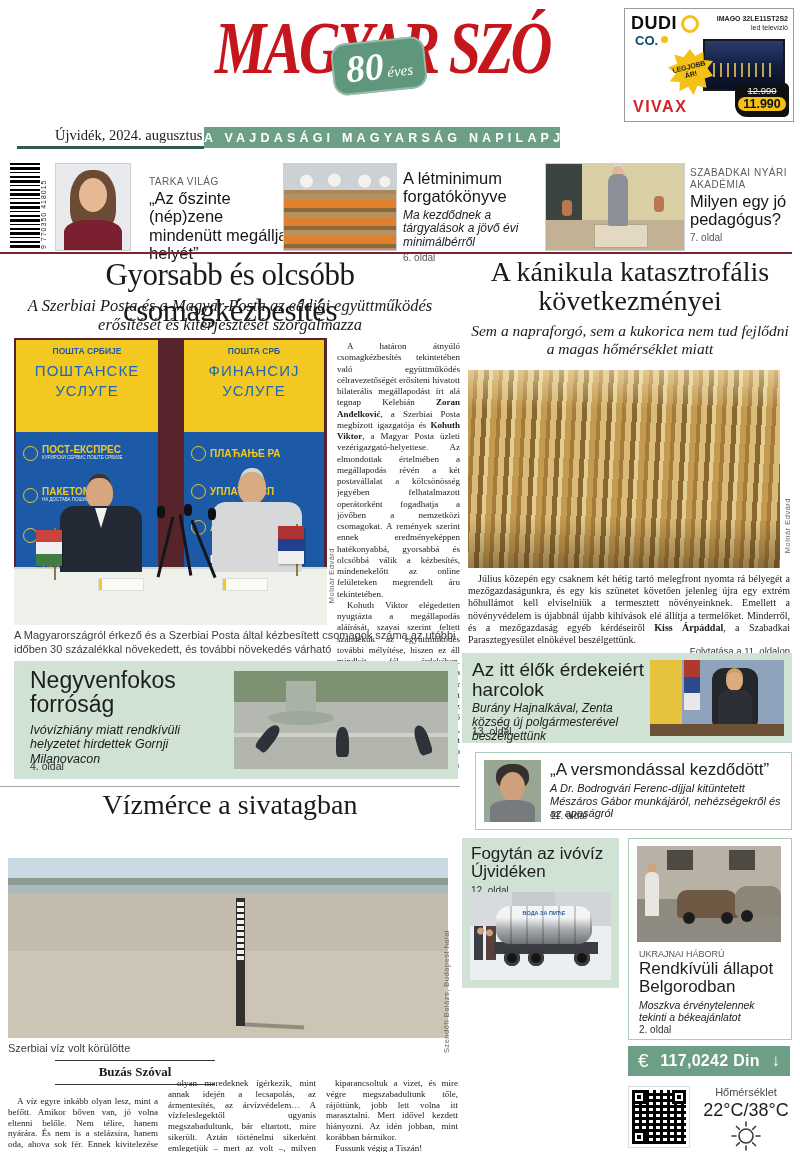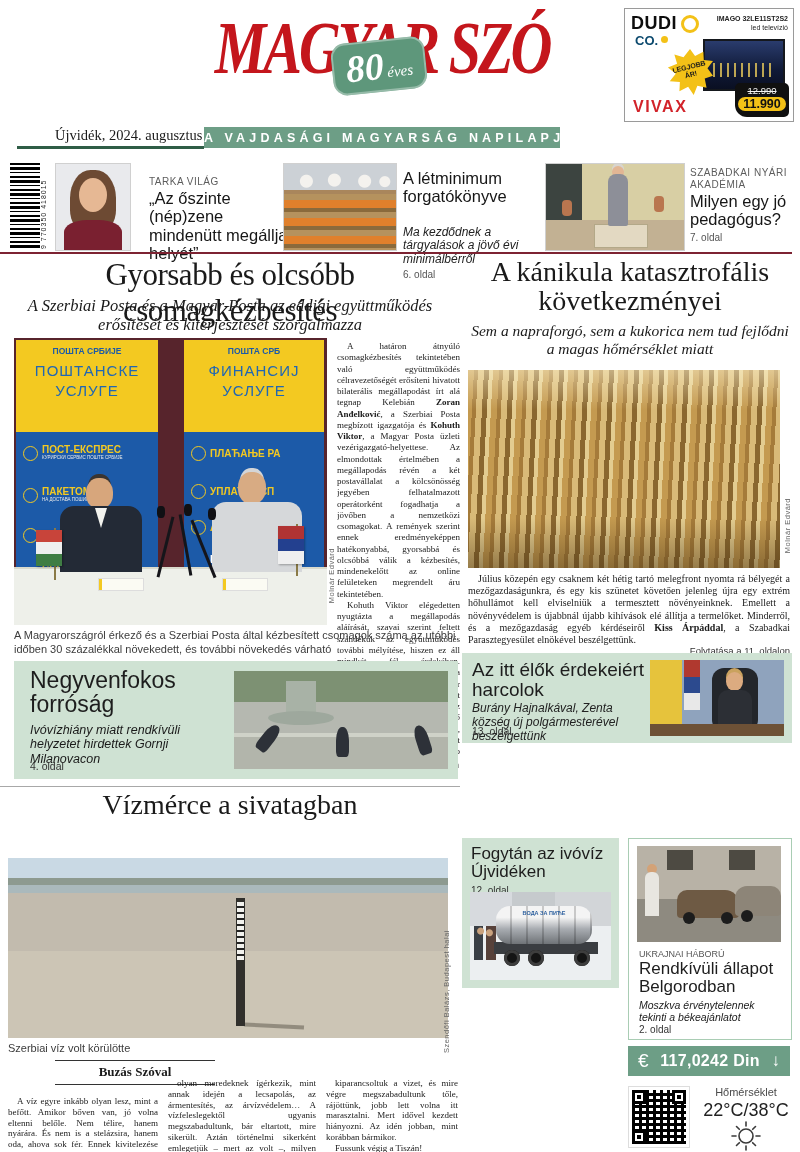--- a/index.html
+++ b/index.html
@@ -67,21 +67,21 @@
            background:repeating-linear-gradient(180deg,#000 0 2px,#fff 2px 4px,#000 4px 7px,#fff 7px 9px,#000 9px 10px,#fff 10px 13px);}
   .barcode-digits{position:absolute;left:30px;top:0px;height:86px;writing-mode:vertical-rl;transform:rotate(180deg);
                   font-size:7px;letter-spacing:1px;color:#222;background:#fff;}
   .tphoto{border:1px solid #d0d0d0;overflow:hidden;}
   .t1-photo{left:55px;top:163px;width:74px;height:86px;background:#e9eaed;}
   .t1-hair{position:absolute;left:14px;top:6px;width:46px;height:62px;background:#6d4a33;border-radius:45% 45% 35% 35%;}
   .t1-face{position:absolute;left:23px;top:14px;width:28px;height:34px;background:#e6b894;border-radius:50%;}
   .t1-sweater{position:absolute;left:8px;top:56px;width:58px;height:30px;background:#7a2030;border-radius:40% 40% 0 0;}
   .t-kicker{font-size:10px;color:#5c5c5c;letter-spacing:0.5px;margin-bottom:2px;}
   .t-title{font-size:16.5px;line-height:1.12;color:#161616;}
-  .t-sub{font-size:12px;font-style:italic;line-height:1.12;color:#222;margin-top:20px;}
+  .t-sub{font-size:12px;font-style:italic;line-height:1.12;color:#222;margin-top:3px;}
   .t-page{font-size:10px;color:#555;margin-top:3px;}
   .t1-text{left:137px;top:176px;width:142px;margin-left:12px;}
   .t2-photo{left:283px;top:163px;width:112px;height:86px;background:linear-gradient(180deg,#ccd1d6 0 30%,#a9865c 30% 100%);}
   .t2-people{position:absolute;left:0;top:4px;width:100%;height:22px;
              background:radial-gradient(circle at 20% 60%,#f4f2ee 0 6px,transparent 7px),radial-gradient(circle at 45% 55%,#f4f2ee 0 6px,transparent 7px),radial-gradient(circle at 72% 60%,#f4f2ee 0 6px,transparent 7px),radial-gradient(circle at 90% 62%,#f4f2ee 0 5px,transparent 6px);}
   .t2-crates{position:absolute;left:0;bottom:0;width:100%;height:56px;
              background:repeating-linear-gradient(180deg,#b5925e 0 6px,#e0802c 6px 14px,#8a6a3c 14px 18px);}
   .t2-text{left:403px;top:169px;width:138px;}
   .t3-photo{left:545px;top:163px;width:138px;height:86px;background:linear-gradient(90deg,#3c4440 0 26%,#d8cfa4 26% 100%);}
   .t3-floor{position:absolute;left:0;bottom:0;width:100%;height:30px;background:#c2b193;}
@@ -432,20 +432,30 @@
     <div style="position:absolute;left:10px;bottom:6px;" class="sb-page">13. oldal</div>
     <div class="box1-photo">
       <span class="b1-flag"></span>
       <span class="b1-chair"></span>
       <span class="b1-head"></span>
       <span class="b1-body"></span>
       <span class="b1-desk"></span>
     </div>
   </div>
 
+  <div class="abs wbox box2">
+    <div class="box2-photo">
+      <span class="b2-hair"></span>
+      <span class="b2-face"></span>
+      <span class="b2-shirt"></span>
+    </div>
+    <div style="position:absolute;left:74px;top:7px;font-size:17px;" class="box-title">„A versmondással kezdődött”</div>
+    <div style="position:absolute;left:74px;top:29px;width:232px;font-size:11px;" class="sb-sub">A Dr. Bodrogvári Ferenc-díjjal kitüntetett Mészáros Gábor munkájáról, nehézségekről és az apaságról</div>
+    <div style="position:absolute;left:74px;top:57px;font-size:10px;" class="sb-page">11. oldal</div>
+  </div>
 
   <div class="abs gbox box3">
     <div class="box3-title">Fogytán az ivóvíz Újvidéken</div>
     <div class="box3-page">12. oldal</div>
     <div class="box3-photo">
       <span class="b3-bg"></span>
       <span class="b3-people"></span>
       <span class="b3-chassis"></span>
       <span class="b3-tank">
           <span>ВОДА ЗА ПИЋЕ</span>

